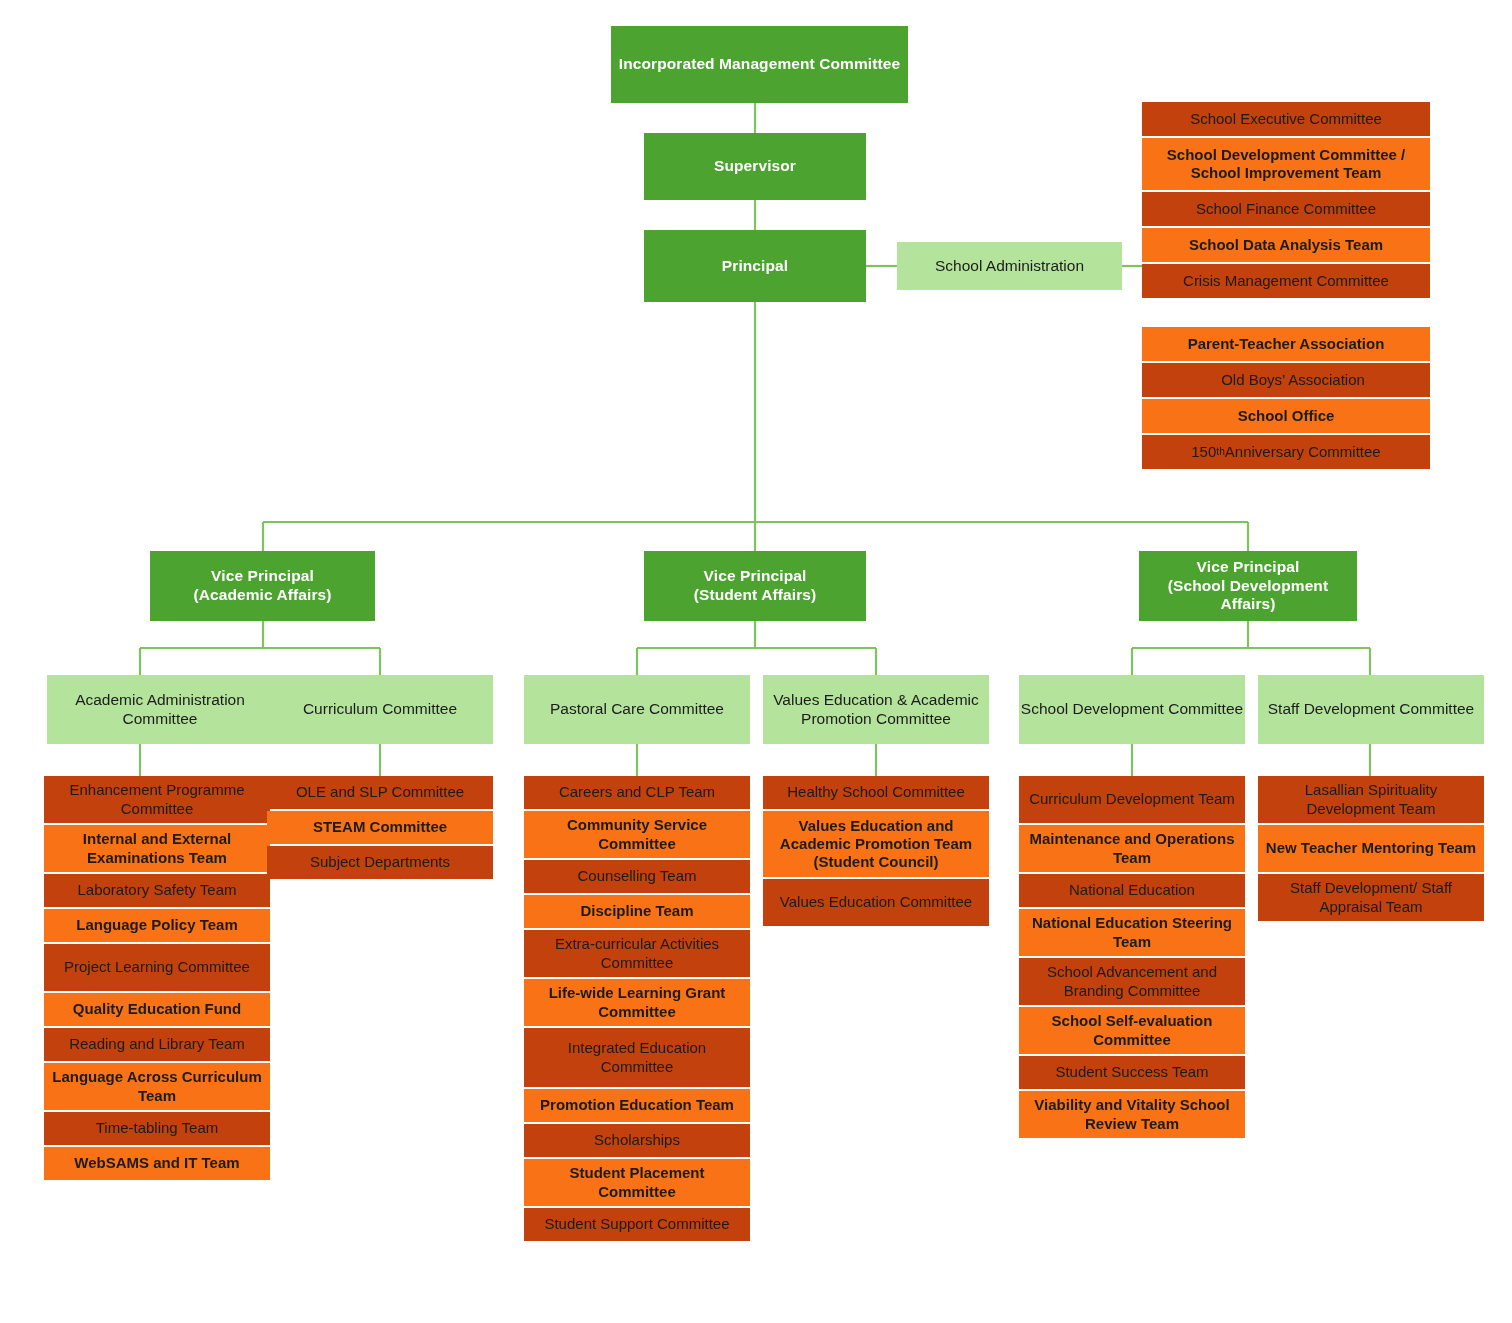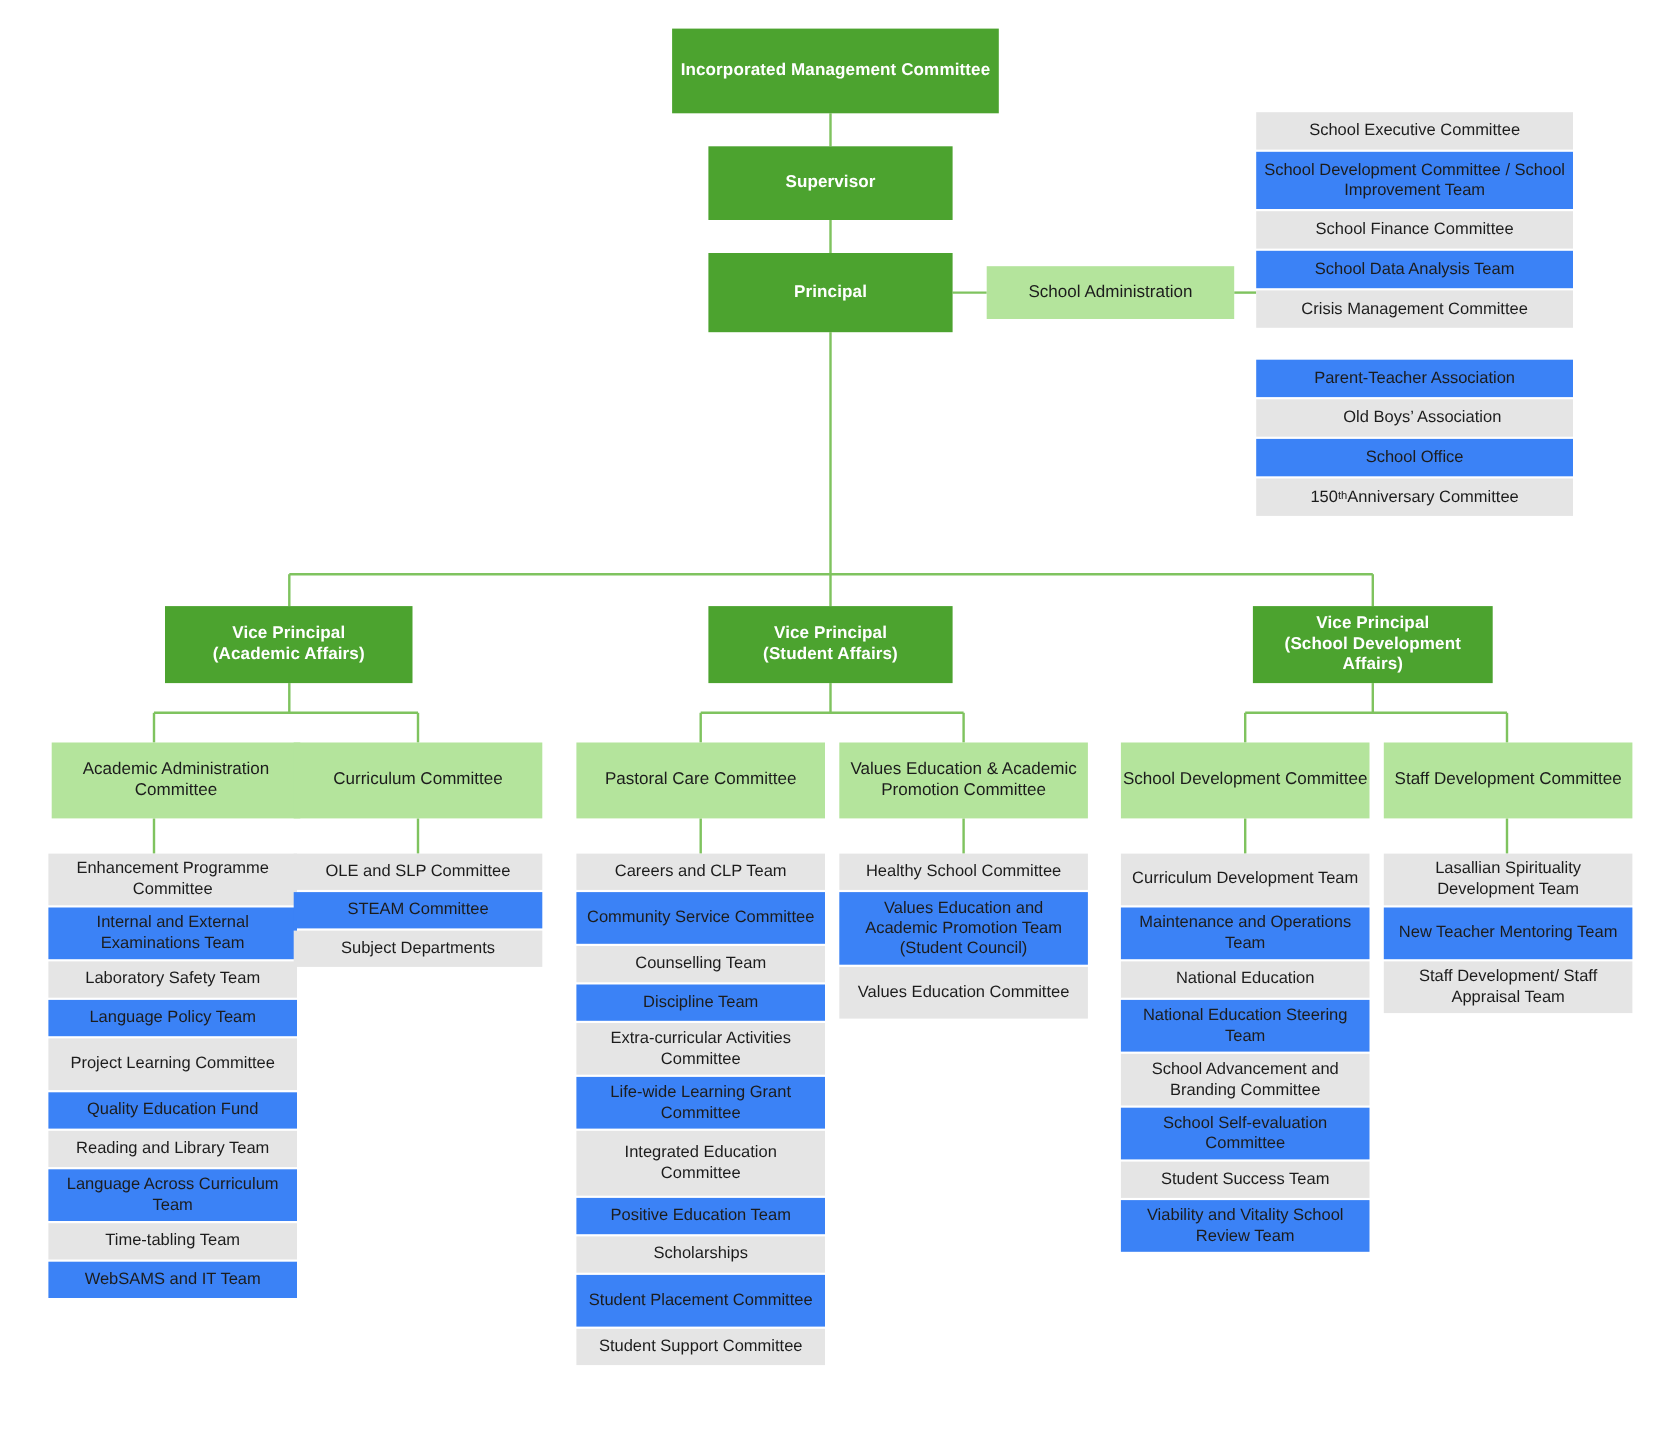--- a/index.html
+++ b/index.html
@@ -48,22 +48,22 @@
     display: flex;
     align-items: center;
     justify-content: center;
     text-align: center;
     color: #1c1c1c;
     font-size: 15px;
     line-height: 1.22;
     margin-bottom: 2px;
     padding: 2px 6px;
   }
-  .stack .row.a { background: #e5e5e5; }
-  .stack .row.b { background: #3b82f6; }
+  .stack .row.a { background: #c2410c; }
+  .stack .row.b { background: #f97316; font-weight: bold; }
 
   .side-row { font-size: 15.5px; }
   sup { font-size: 0.68em; vertical-align: super; line-height: 0; }
 </style>
 </head>
 <body>
 
 <div id="chart">
 
   <svg id="wires" viewBox="0 0 1512 1323" xmlns="http://www.w3.org/2000/svg">
@@ -188,21 +188,21 @@
       <div class="row a" style="height: 33px;">Subject Departments</div>
     </div>
   <div class="stack" id="stack-2" style="left:524px; top:776px; width:226px;">
       <div class="row a" style="height: 33px;">Careers and CLP Team</div>
       <div class="row b" style="height: 47px;">Community Service Committee</div>
       <div class="row a" style="height: 33px;">Counselling Team</div>
       <div class="row b" style="height: 33px;">Discipline Team</div>
       <div class="row a" style="height: 47px;">Extra-curricular Activities Committee</div>
       <div class="row b" style="height: 47px;">Life-wide Learning Grant Committee</div>
       <div class="row a" style="height: 59px;">Integrated Education Committee</div>
-      <div class="row b" style="height: 33px;">Positive Education Team</div>
+      <div class="row b" style="height: 33px;">Promotion Education Team</div>
       <div class="row a" style="height: 33px;">Scholarships</div>
       <div class="row b" style="height: 47px;">Student Placement Committee</div>
       <div class="row a" style="height: 33px;">Student Support Committee</div>
     </div>
   <div class="stack" id="stack-3" style="left:763px; top:776px; width:226px;">
       <div class="row a" style="height: 33px;">Healthy School Committee</div>
       <div class="row b" style="height: 66px;">Values Education and Academic Promotion Team (Student Council)</div>
       <div class="row a" style="height: 47px;">Values Education Committee</div>
     </div>
   <div class="stack" id="stack-4" style="left:1019px; top:776px; width:226px;">

